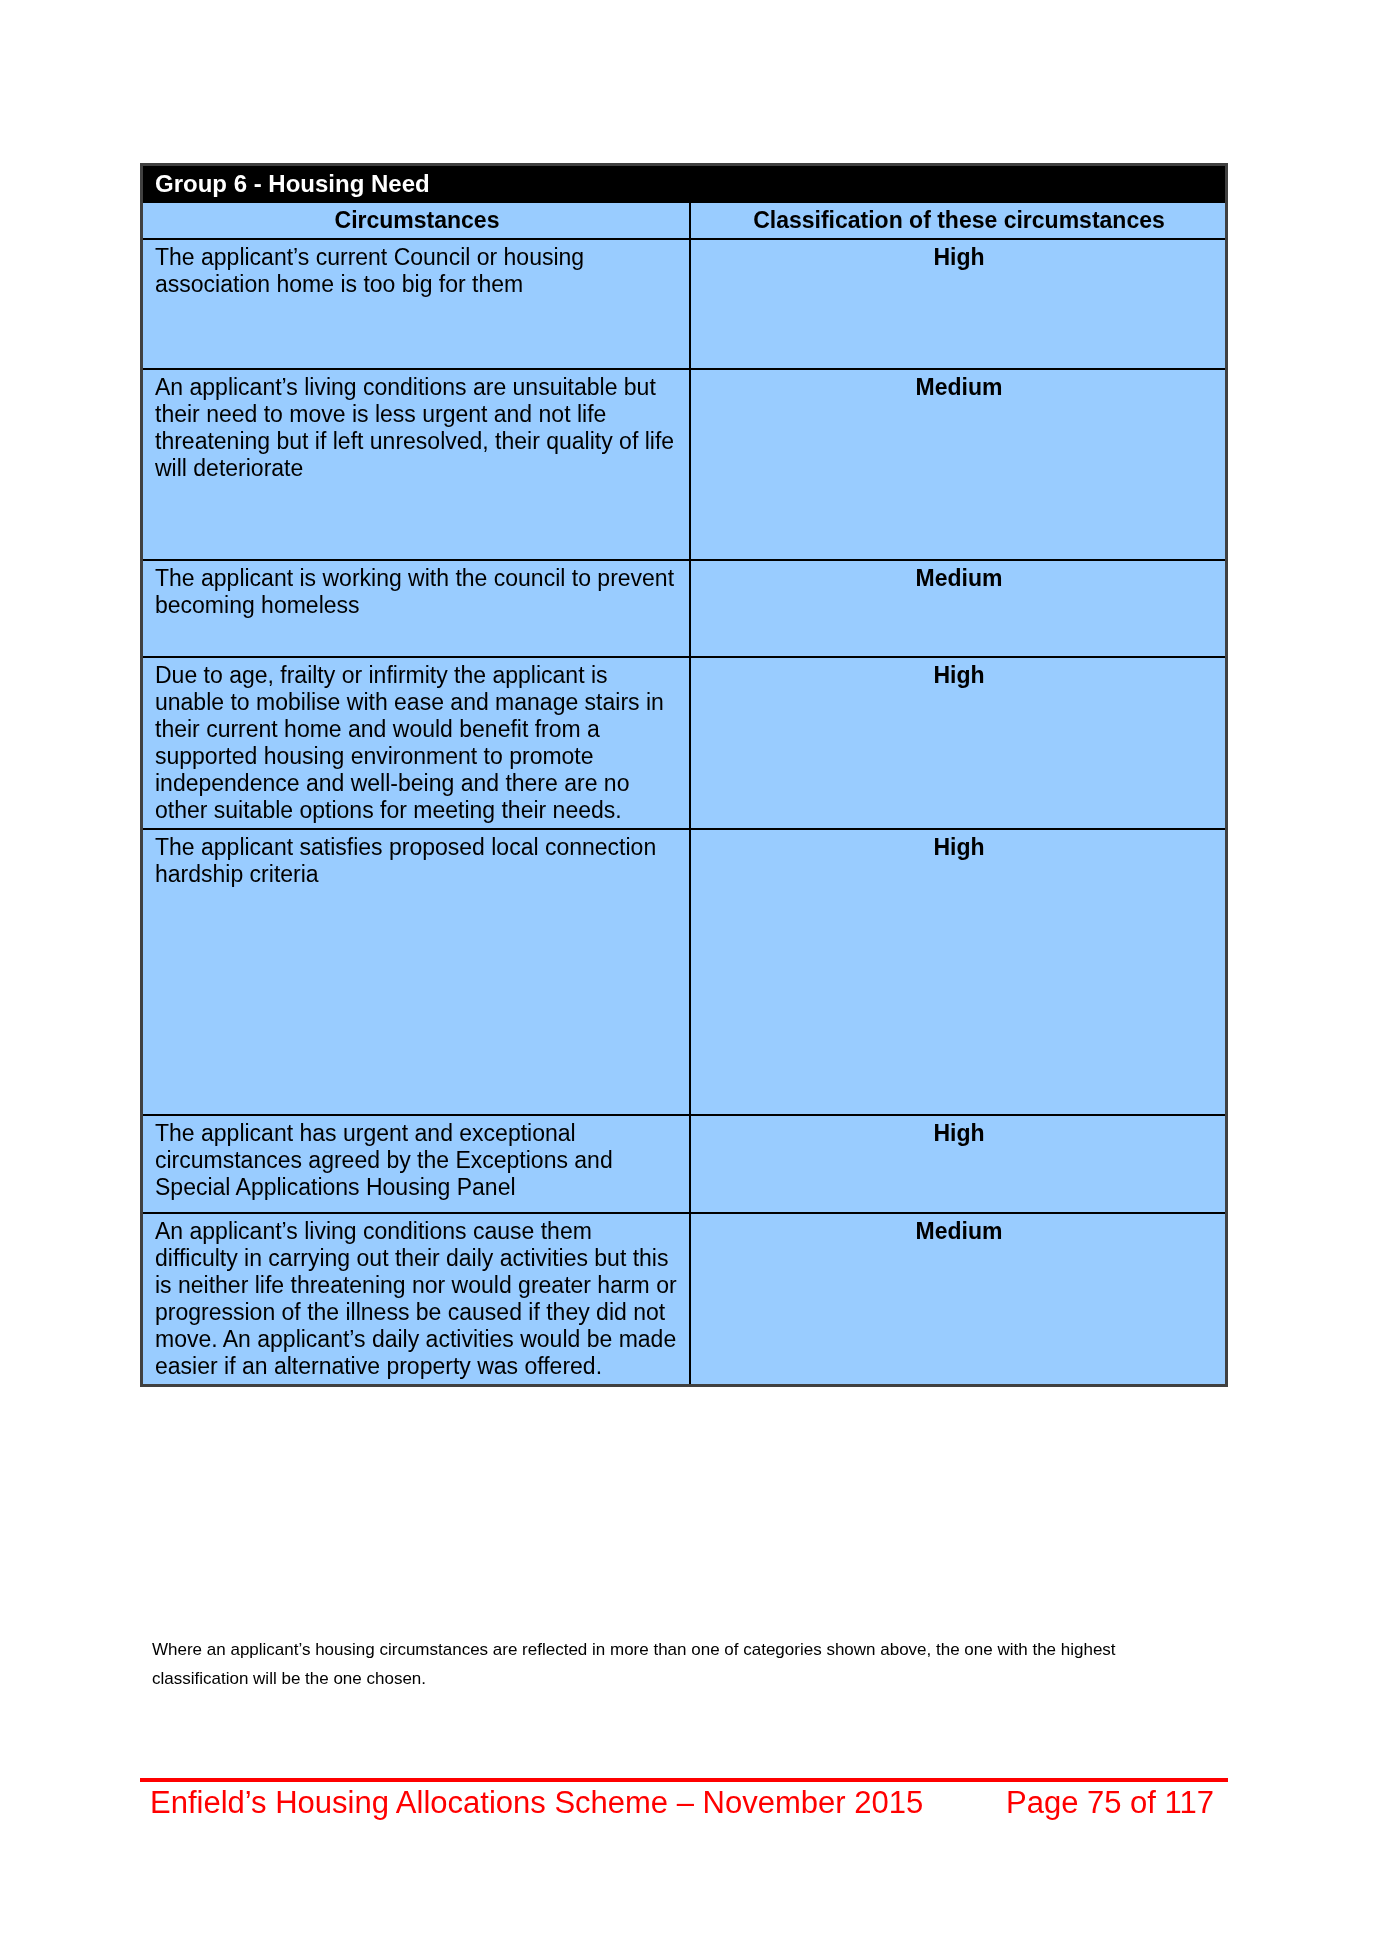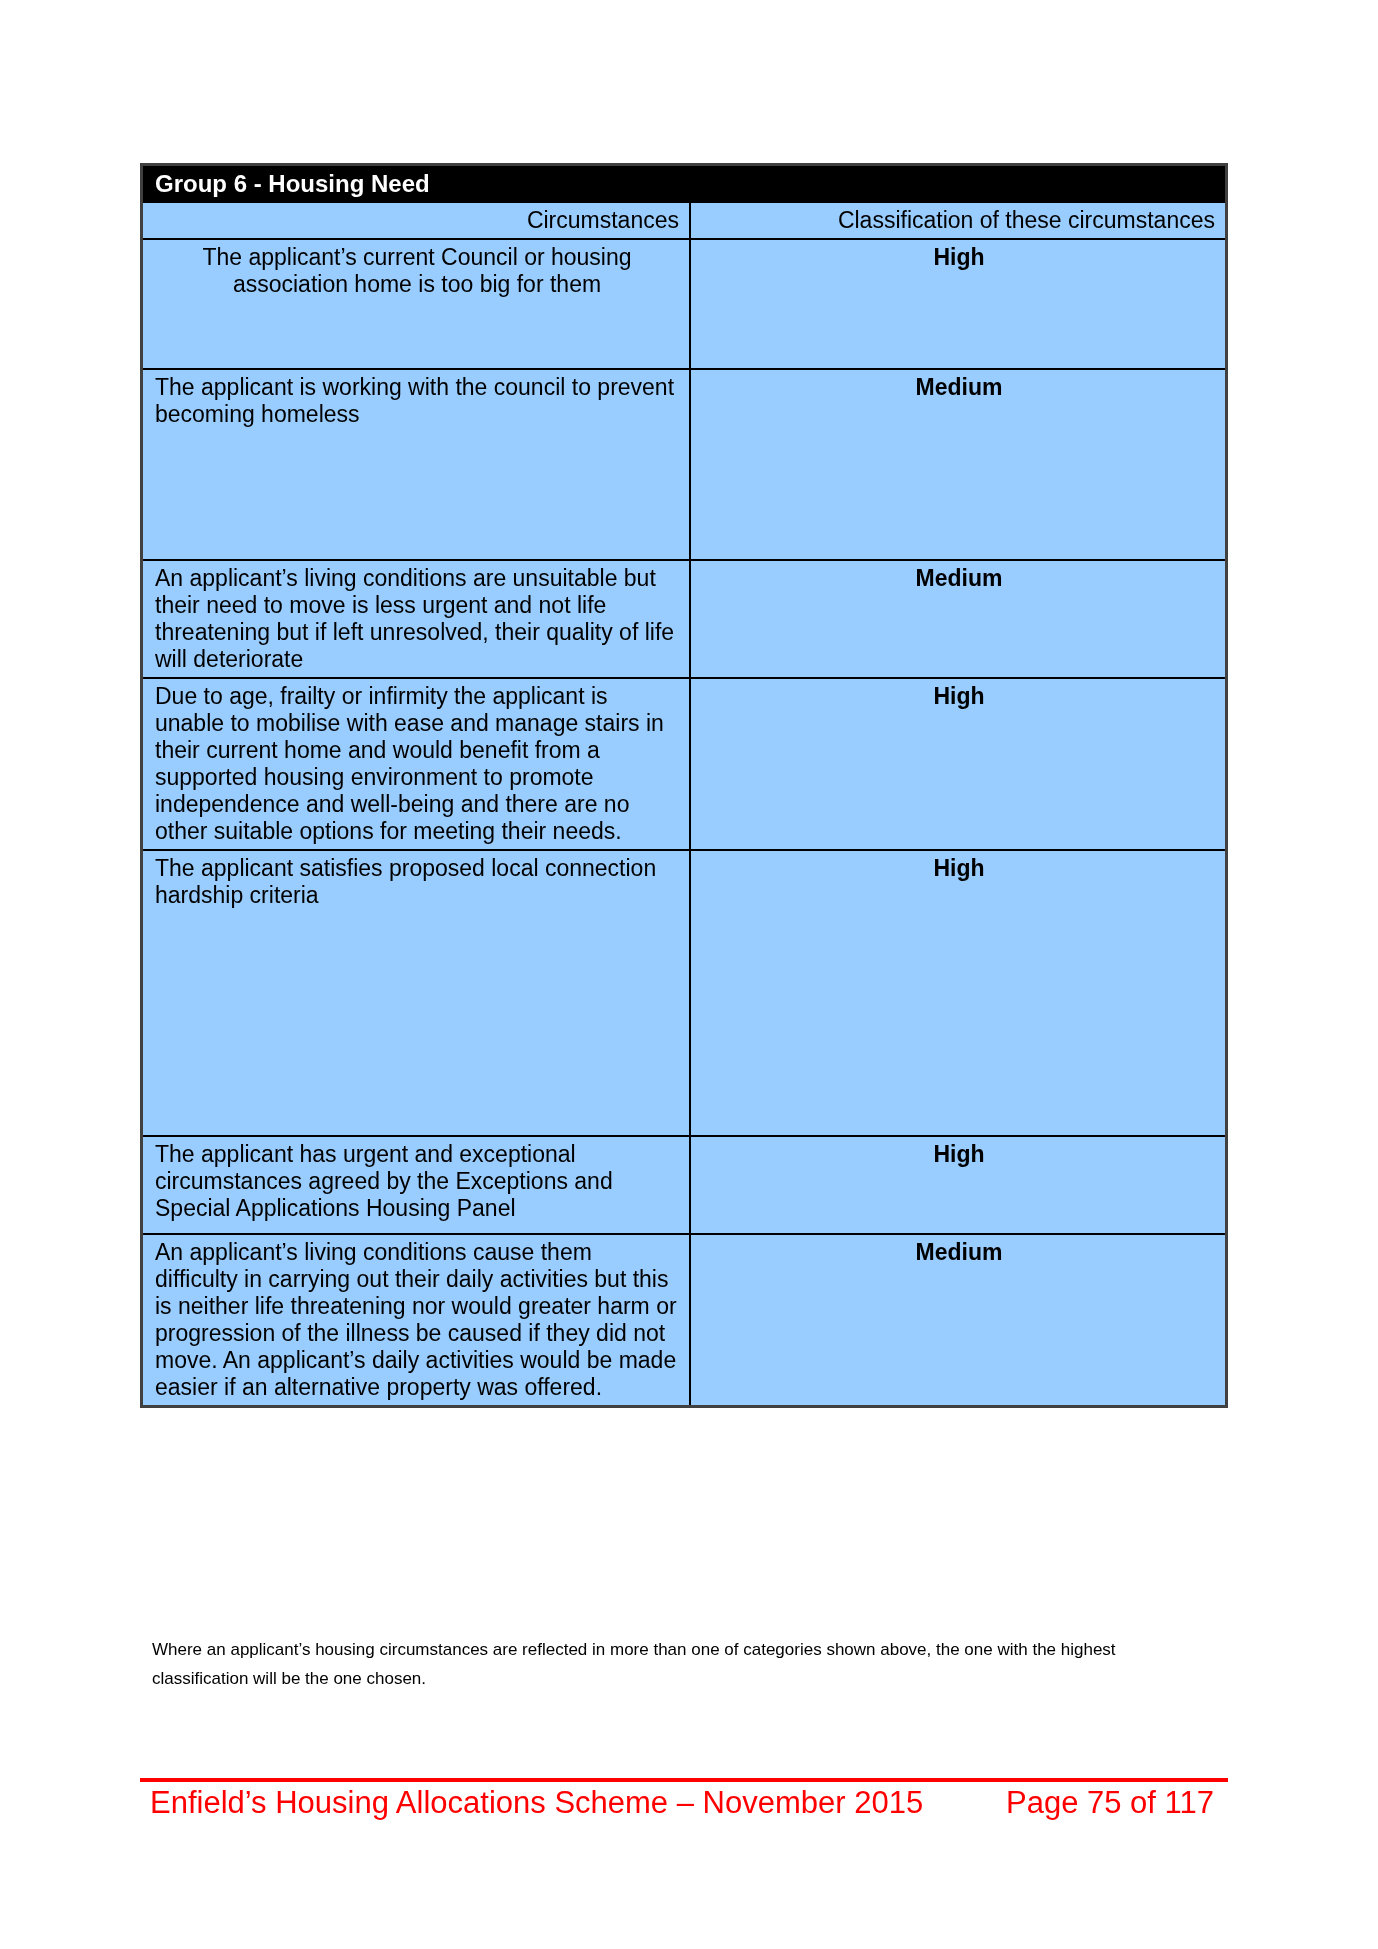--- a/index.html
+++ b/index.html
@@ -28,29 +28,29 @@
     background: var(--title-bg, #000);
     color: #ffffff;
     font-weight: bold;
     font-size: 24px;
     height: 35px;
     padding: 3px 10px 3px 12px;
     border-bottom: 0;
   }
   .doc-table th {
     background: var(--cell-bg, #99CCFF);
-    text-align: right;
-    font-weight: normal;
+    text-align: center;
+    font-weight: bold;
     height: 34px;
   }
   td.circ-cell  { width: 550px; background: var(--cell-bg, #99CCFF); }
   td.class-cell { width: 538px; background: var(--cell-bg, #99CCFF); text-align: center; font-weight: bold; }
 
   
-  tbody tr:nth-child(1) td { height: 130px; text-align: center; }
+  tbody tr:nth-child(1) td { height: 130px; }
   tbody tr:nth-child(2) td { height: 191px; }
   tbody tr:nth-child(3) td { height: 97px;  }
   tbody tr:nth-child(4) td { height: 132px; }
   tbody tr:nth-child(5) td { height: 286px; }
   tbody tr:nth-child(6) td { height: 98px;  }
   tbody tr:nth-child(7) td { height: 129px; }
   tbody tr:nth-child(8) td { height: 286px; }
 
   
   .note {
@@ -86,25 +86,25 @@
         <th>Circumstances</th>
         <th>Classification of these circumstances</th>
       </tr>
     </thead>
     <tbody>
         <tr>
           <td class="circ-cell">The applicant’s current Council or housing association home is too big for them</td>
           <td class="class-cell">High</td>
         </tr>
         <tr>
-          <td class="circ-cell">The applicant is working with the council to prevent becoming homeless</td>
+          <td class="circ-cell">An applicant’s living conditions are unsuitable but their need to move is less urgent and not life threatening but if left unresolved, their quality of life will deteriorate</td>
           <td class="class-cell">Medium</td>
         </tr>
         <tr>
-          <td class="circ-cell">An applicant’s living conditions are unsuitable but their need to move is less urgent and not life threatening but if left unresolved, their quality of life will deteriorate</td>
+          <td class="circ-cell">The applicant is working with the council to prevent becoming homeless</td>
           <td class="class-cell">Medium</td>
         </tr>
         <tr>
           <td class="circ-cell">Due to age, frailty or infirmity the applicant is unable to mobilise with ease and manage stairs in their current home and would benefit from a supported housing environment to promote independence and well-being and there are no other suitable options for meeting their needs.</td>
           <td class="class-cell">High</td>
         </tr>
         <tr>
           <td class="circ-cell">The applicant satisfies proposed local connection hardship criteria</td>
           <td class="class-cell">High</td>
         </tr>

